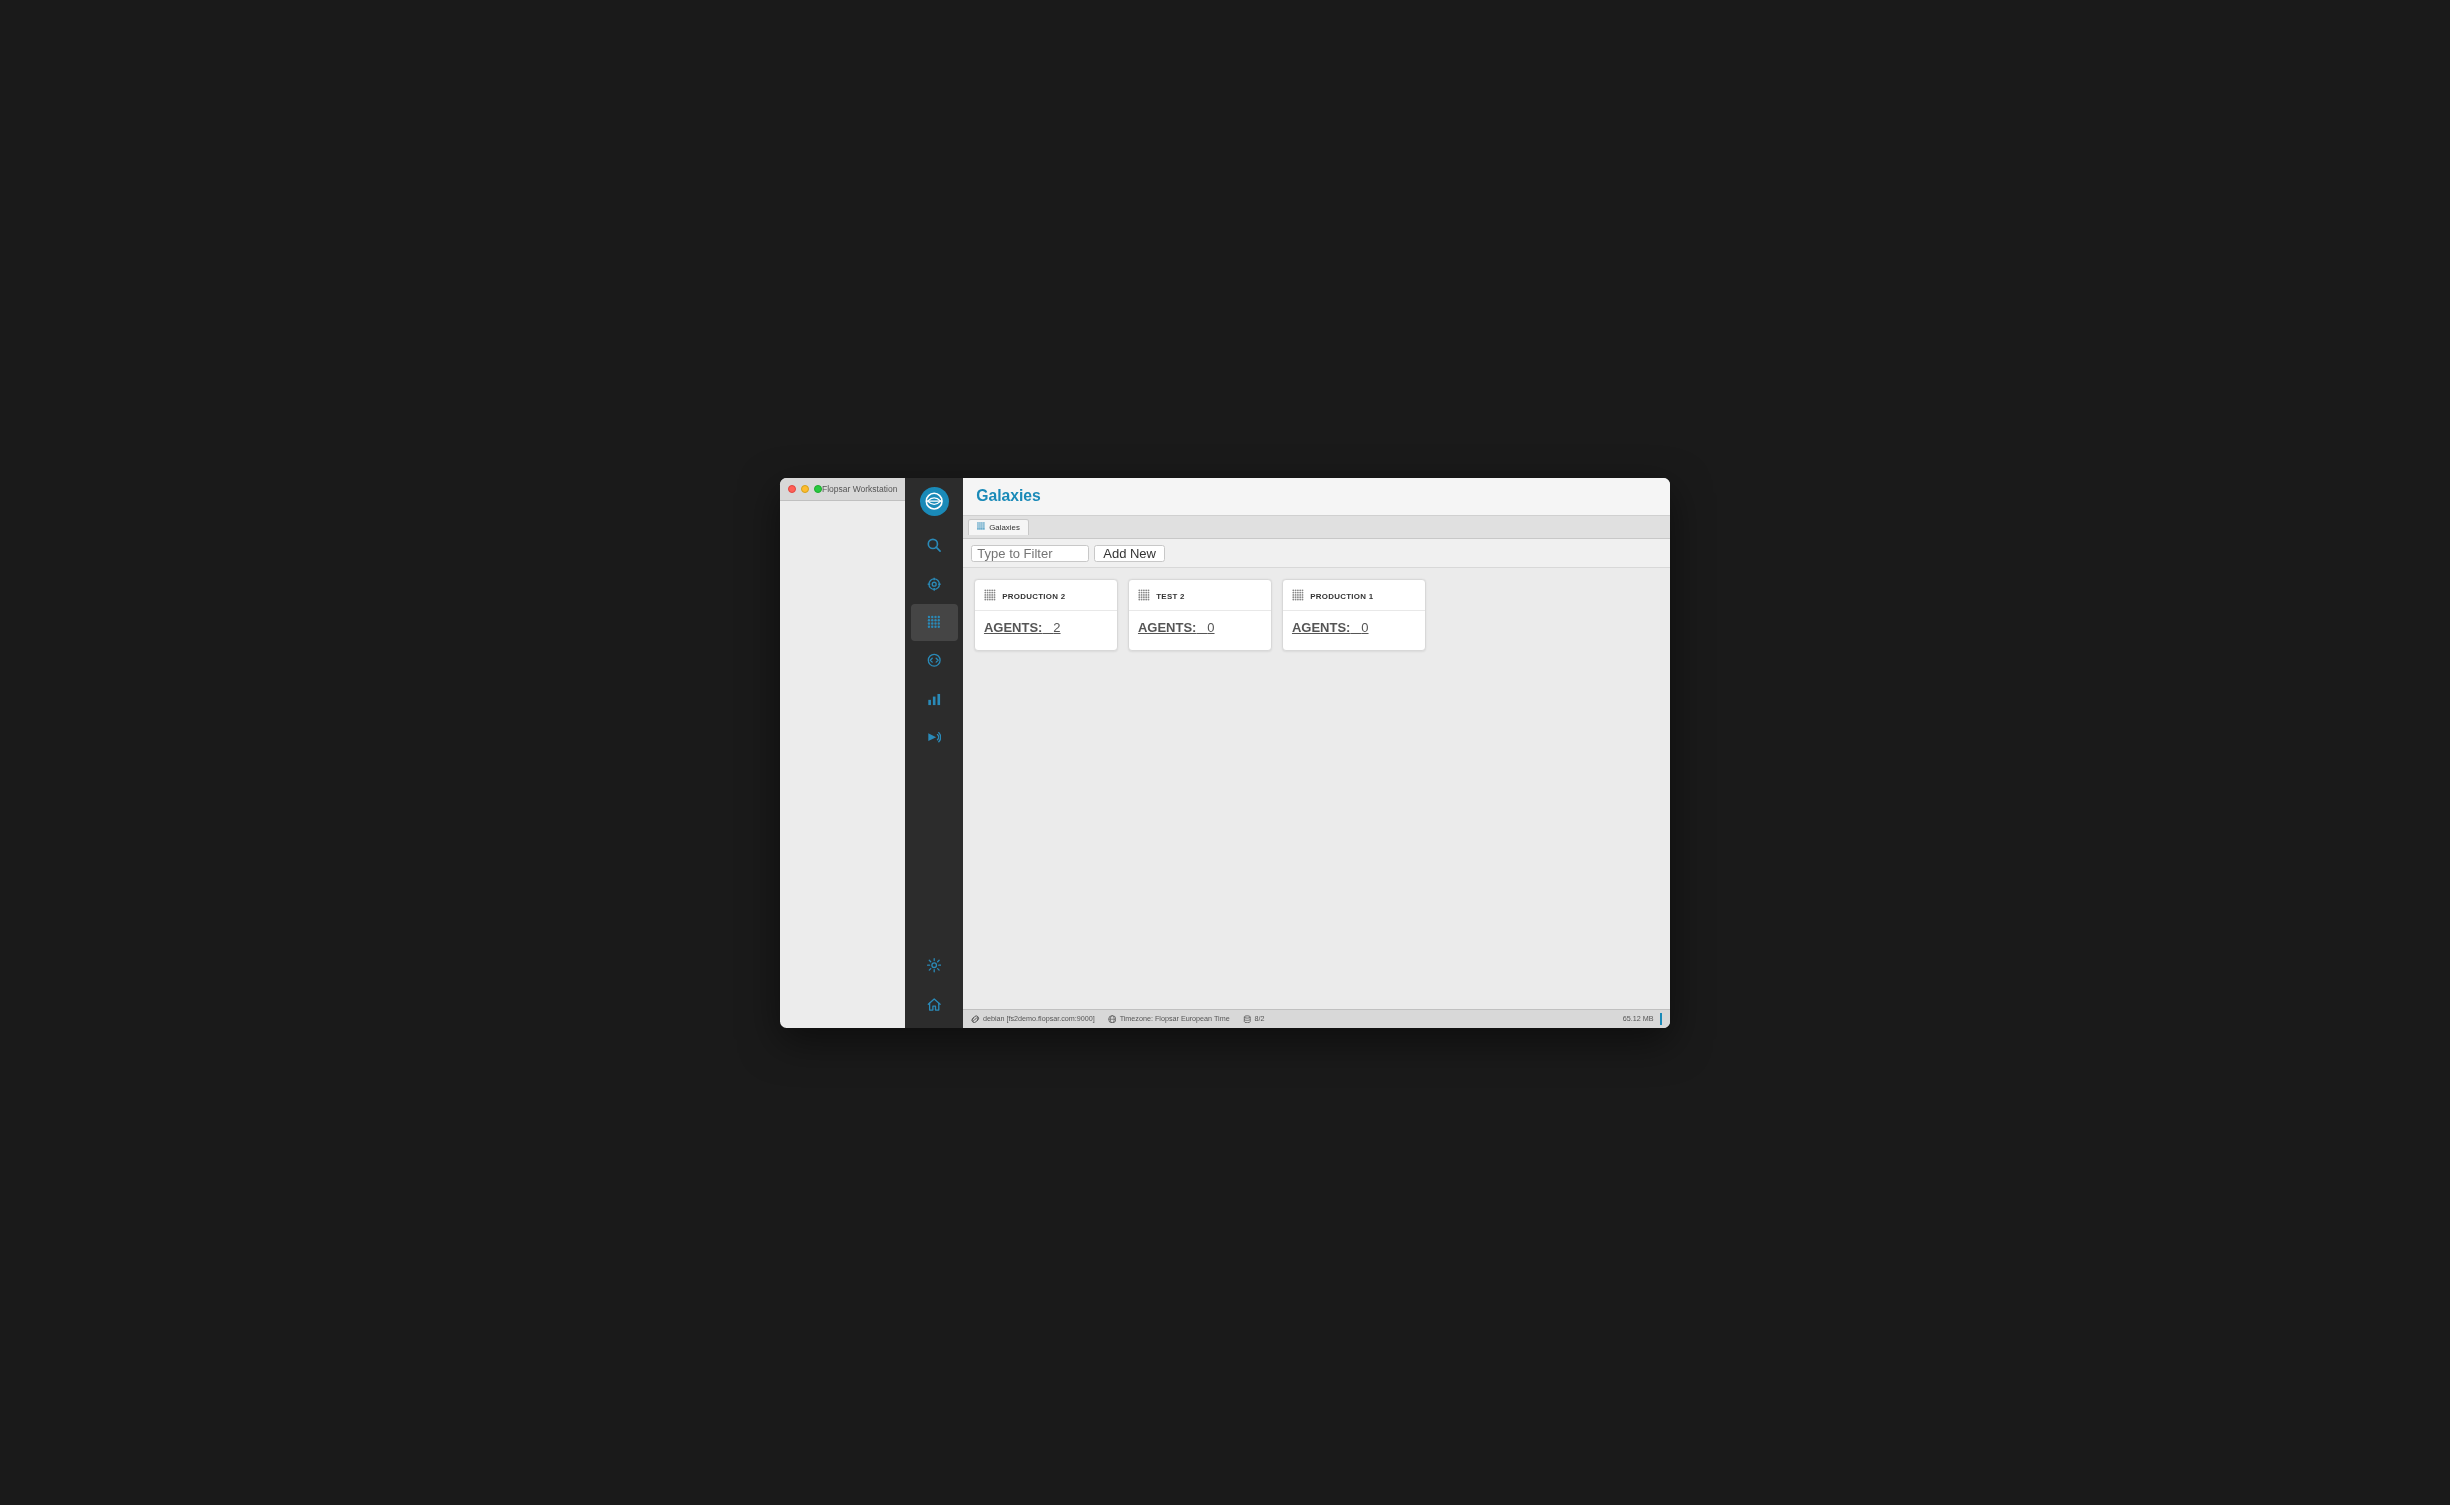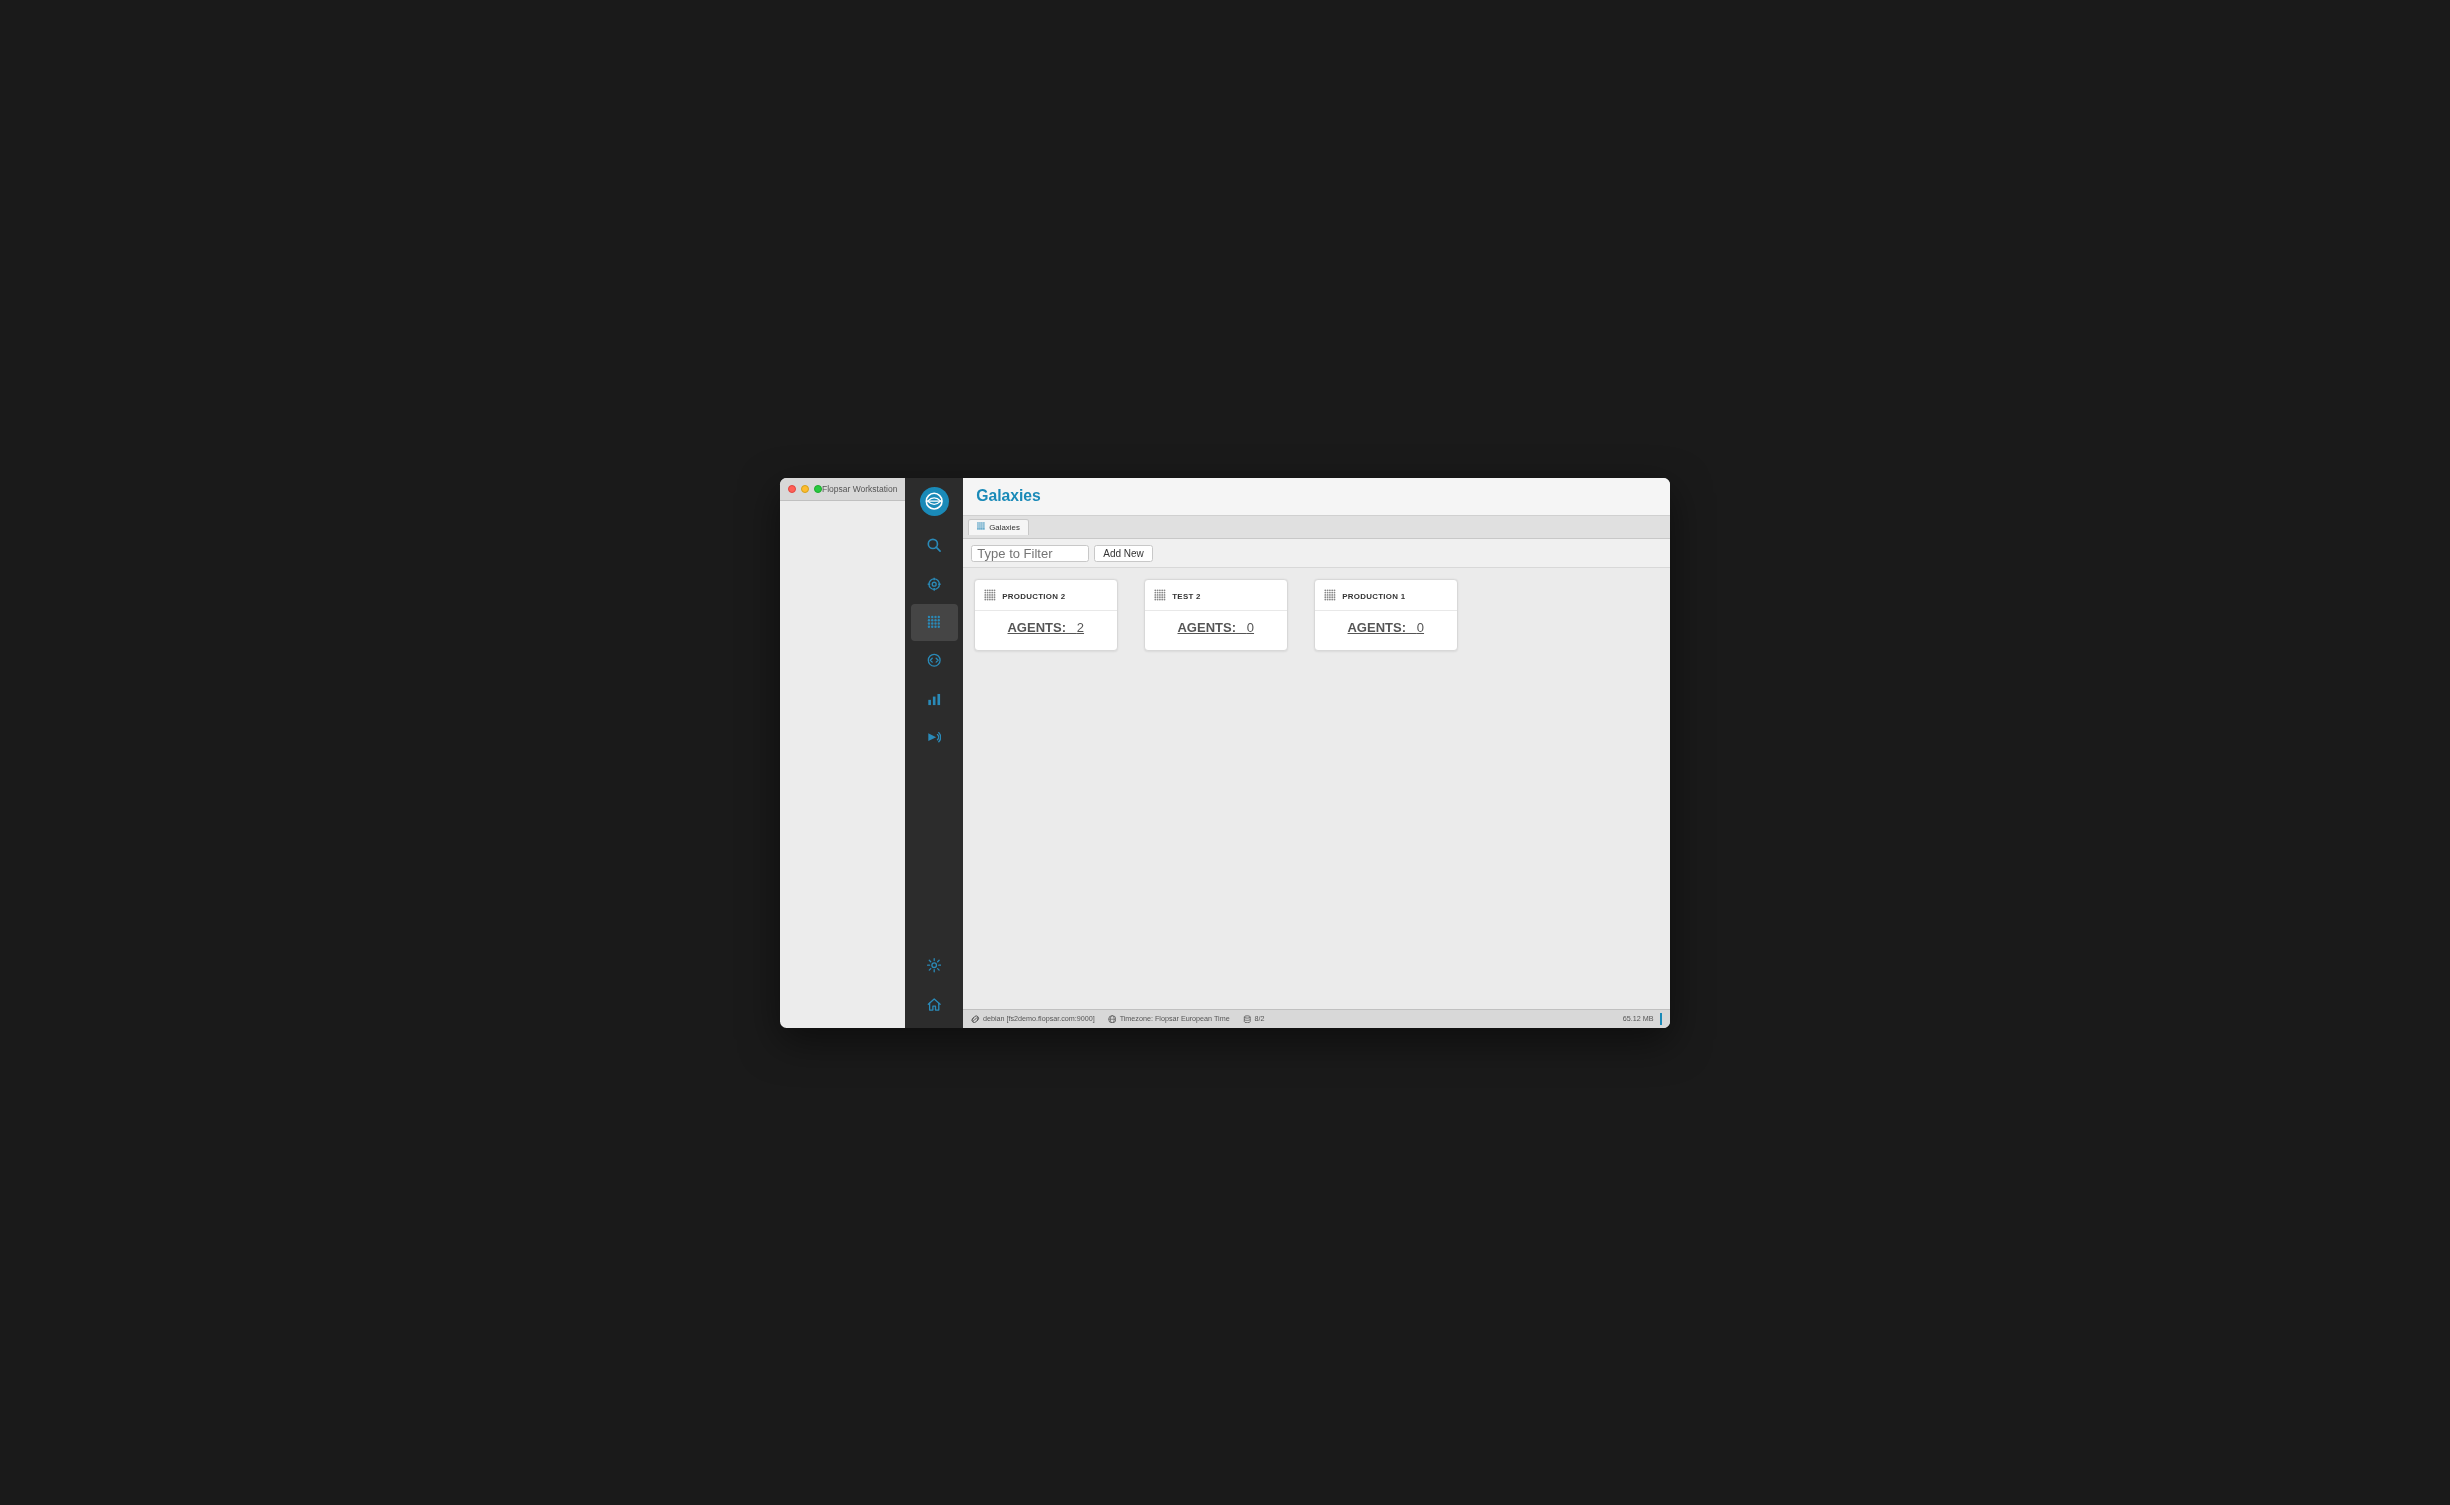--- a/index.html
+++ b/index.html
@@ -176,35 +176,34 @@
       background: white;
       color: #999;
       outline: none;
     }
     .add-new-btn {
       height: 17px;
       padding: 0 7.9px;
       background: white;
       border: 0.7px solid #c8c8c8;
       border-radius: 2.6px;
-      font-size: 10px;
+      font-size: 13px;
       color: #333;
       cursor: pointer;
     }
     .content-area {
       flex: 1;
       background: #ebebeb;
       padding: 10.5px;
       overflow-y: auto;
     }
     .galaxies-grid {
       display: flex;
-      gap: 26px;
+      gap: 10px;
       flex-wrap: wrap;
-      text-align: center;
     }
     .galaxy-card {
       width: 144px;
       background: white;
       border: 0.7px solid #d8d8d8;
       border-radius: 3.9px;
       overflow: hidden;
       cursor: pointer;
       box-shadow: 0 0.7px 2px rgba(0,0,0,0.08);
     }

